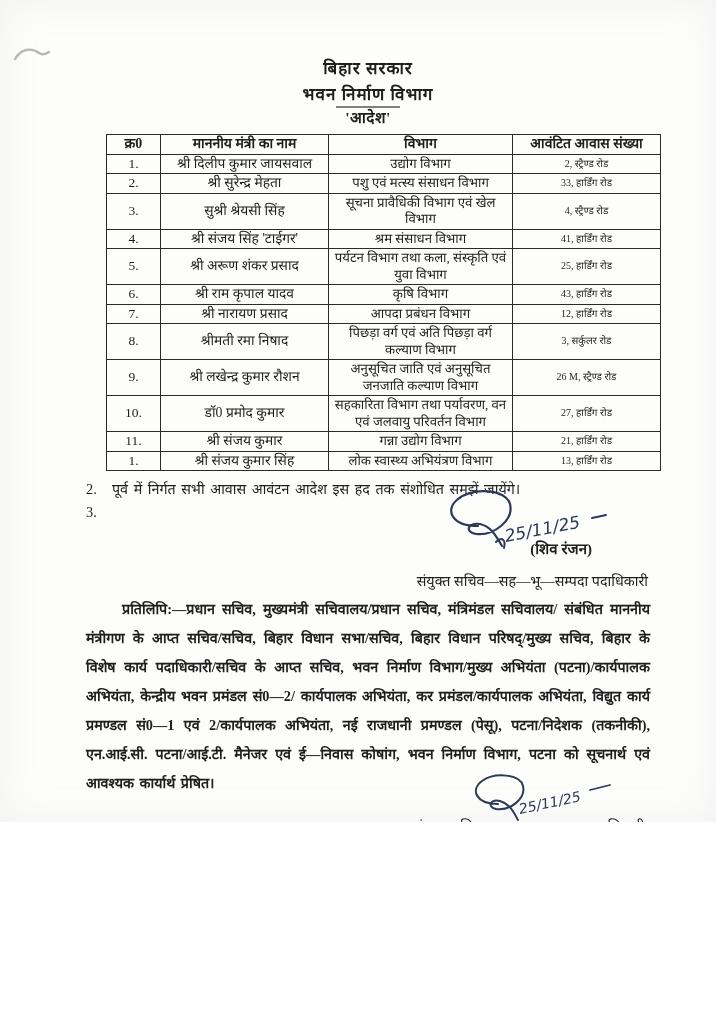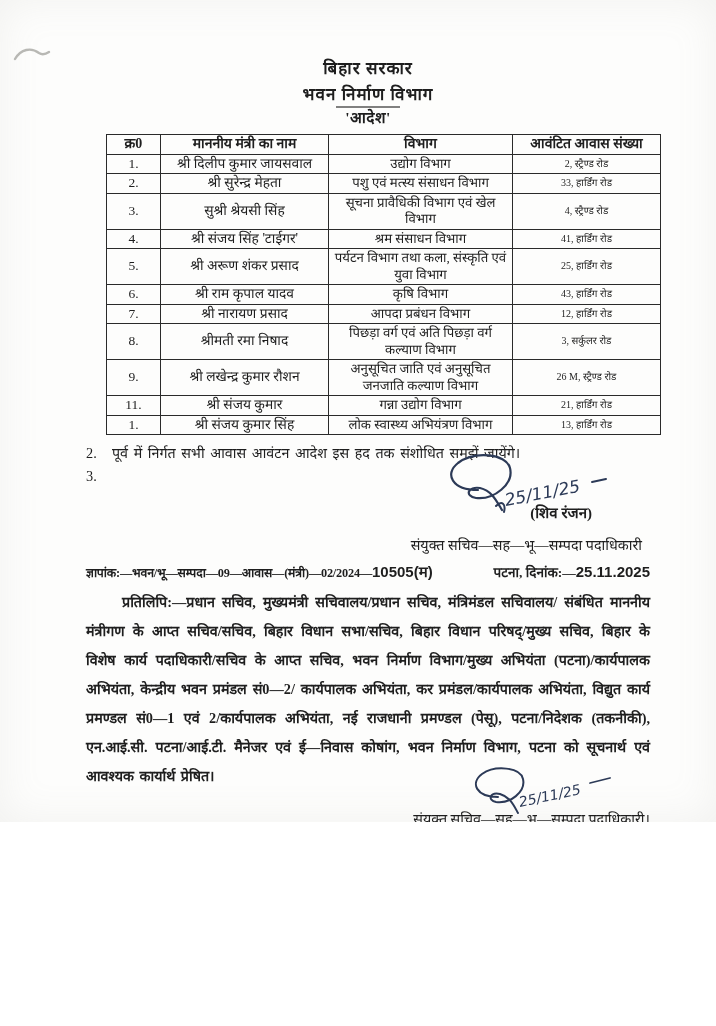--- a/index.html
+++ b/index.html
@@ -64,21 +64,21 @@
   
   .points { margin-top: 7px; }
   .point { display: flex; font-size: 14.3px; line-height: 23px; }
   .point .p-num { width: 26px; flex: none; }
   .point .p-text { word-spacing: 2px; }
 
   
   .sig1 { position: relative; margin-top: 2px; height: 62px; }
   .scribble1 { position: absolute; right: 26px; top: -42px; }
   .sig-name { position: absolute; right: 58px; top: 12px; font-size: 15px; font-weight: bold; }
-  .sig-desig1 { position: absolute; right: 8px; top: 45px; font-size: 14.3px; font-family: Liberation Serif, serif; }
+  .sig-desig1 { position: absolute; right: 2px; top: 45px; font-size: 14.3px; font-family: Liberation Serif, serif; }
 
   .memo-line { display: flex; justify-content: space-between; align-items: baseline; margin-top: 9px; white-space: nowrap; }
   .memo-left { font-size: 12.3px; font-weight: bold; letter-spacing: -0.2px; }
   .memo-num  { font-size: 15px; font-weight: bold; font-family: "Liberation Sans", sans-serif; }
   .memo-right{ font-size: 13.5px; font-weight: bold; }
   .memo-date { font-size: 15px; font-weight: bold; font-family: "Liberation Sans", sans-serif; }
 
   .copy-para {
     margin-top: 7px; font-size: 14.3px; line-height: 29px;
     text-align: justify; text-indent: 36px; word-spacing: 2px; font-weight: bold;
@@ -179,20 +179,26 @@
         <td class="c-dept">पिछड़ा वर्ग एवं अति पिछड़ा वर्ग कल्याण विभाग</td>
         <td class="c-res">3, सर्कुलर रोड</td>
       </tr>
       <tr>
         <td class="c-sl">9.</td>
         <td class="c-name">श्री लखेन्द्र कुमार रौशन</td>
         <td class="c-dept">अनुसूचित जाति एवं अनुसूचित जनजाति कल्याण विभाग</td>
         <td class="c-res">26 M, स्ट्रैण्ड रोड</td>
       </tr>
       <tr>
+        <td class="c-sl">10.</td>
+        <td class="c-name">डॉ0 प्रमोद कुमार</td>
+        <td class="c-dept">सहकारिता विभाग तथा पर्यावरण, वन एवं जलवायु परिवर्तन विभाग</td>
+        <td class="c-res">27, हार्डिंग रोड</td>
+      </tr>
+      <tr>
         <td class="c-sl">11.</td>
         <td class="c-name">श्री संजय कुमार</td>
         <td class="c-dept">गन्ना उद्योग विभाग</td>
         <td class="c-res">21, हार्डिंग रोड</td>
       </tr>
       <tr>
         <td class="c-sl">1.</td>
         <td class="c-name">श्री संजय कुमार सिंह</td>
         <td class="c-dept">लोक स्वास्थ्य अभियंत्रण विभाग</td>
         <td class="c-res">13, हार्डिंग रोड</td>
@@ -214,28 +220,20 @@
       <svg class="scribble1" width="190" height="80" viewBox="0 0 190 80">
         <path class="ink" stroke-width="2.2" d="M44,42 C18,42 10,26 24,15 C40,3 72,5 76,20 C80,36 60,52 42,50 C30,48 34,38 46,40 C58,43 62,52 68,62"></path>
         <path class="ink" stroke-width="2" d="M62,58 C68,52 72,56 70,64"></path>
         <text class="ink-text" x="72" y="58" font-size="17" transform="rotate(-11 72 58)">25/11/25</text>
         <path class="ink" stroke-width="2" d="M158,34 L172,31"></path>
       </svg>
       <div class="sig-name">(शिव रंजन)</div>
       <div class="sig-desig1">संयुक्त सचिव—सह—भू—सम्पदा पदाधिकारी</div>
     </div>
 
-    <div class="memo-line">
-      <span>
-        <span class="memo-left">ज्ञापांक:—भवन/भू—सम्पदा—09—आवास—(मंत्री)—02/2024—</span><span class="memo-num">10505(म)</span>
-      </span>
-      <span>
-        <span class="memo-right">पटना, दिनांक:—</span><span class="memo-date">25.11.2025</span>
-      </span>
-    </div>
 
     <p class="copy-para">प्रतिलिपि:—प्रधान सचिव, मुख्यमंत्री सचिवालय/प्रधान सचिव, मंत्रिमंडल सचिवालय/ संबंधित माननीय मंत्रीगण के आप्त सचिव/सचिव, बिहार विधान सभा/सचिव, बिहार विधान परिषद्/मुख्य सचिव, बिहार के विशेष कार्य पदाधिकारी/सचिव के आप्त सचिव, भवन निर्माण विभाग/मुख्य अभियंता (पटना)/कार्यपालक अभियंता, केन्द्रीय भवन प्रमंडल सं0—2/ कार्यपालक अभियंता, कर प्रमंडल/कार्यपालक अभियंता, विद्युत कार्य प्रमण्डल सं0—1 एवं 2/कार्यपालक अभियंता, नई राजधानी प्रमण्डल (पेसू), पटना/निदेशक (तकनीकी), एन.आई.सी. पटना/आई.टी. मैनेजर एवं ई—निवास कोषांग, भवन निर्माण विभाग, पटना को सूचनार्थ एवं आवश्यक कार्यार्थ प्रेषित।</p>
 
     <div class="sig2">
       <svg class="scribble2" width="160" height="62" viewBox="0 0 160 62">
         <path class="ink" stroke-width="2" d="M36,34 C14,34 8,20 20,11 C33,2 58,4 61,16 C64,29 48,41 34,39 C25,37 28,29 38,31 C48,34 51,41 56,50"></path>
         <text class="ink-text" x="58" y="44" font-size="14" transform="rotate(-12 58 44)">25/11/25</text>
         <path class="ink" stroke-width="1.8" d="M128,20 L148,15"></path>
       </svg>
       <div class="sig-desig2">संयुक्त सचिव—सह—भू—सम्पदा पदाधिकारी।</div>

